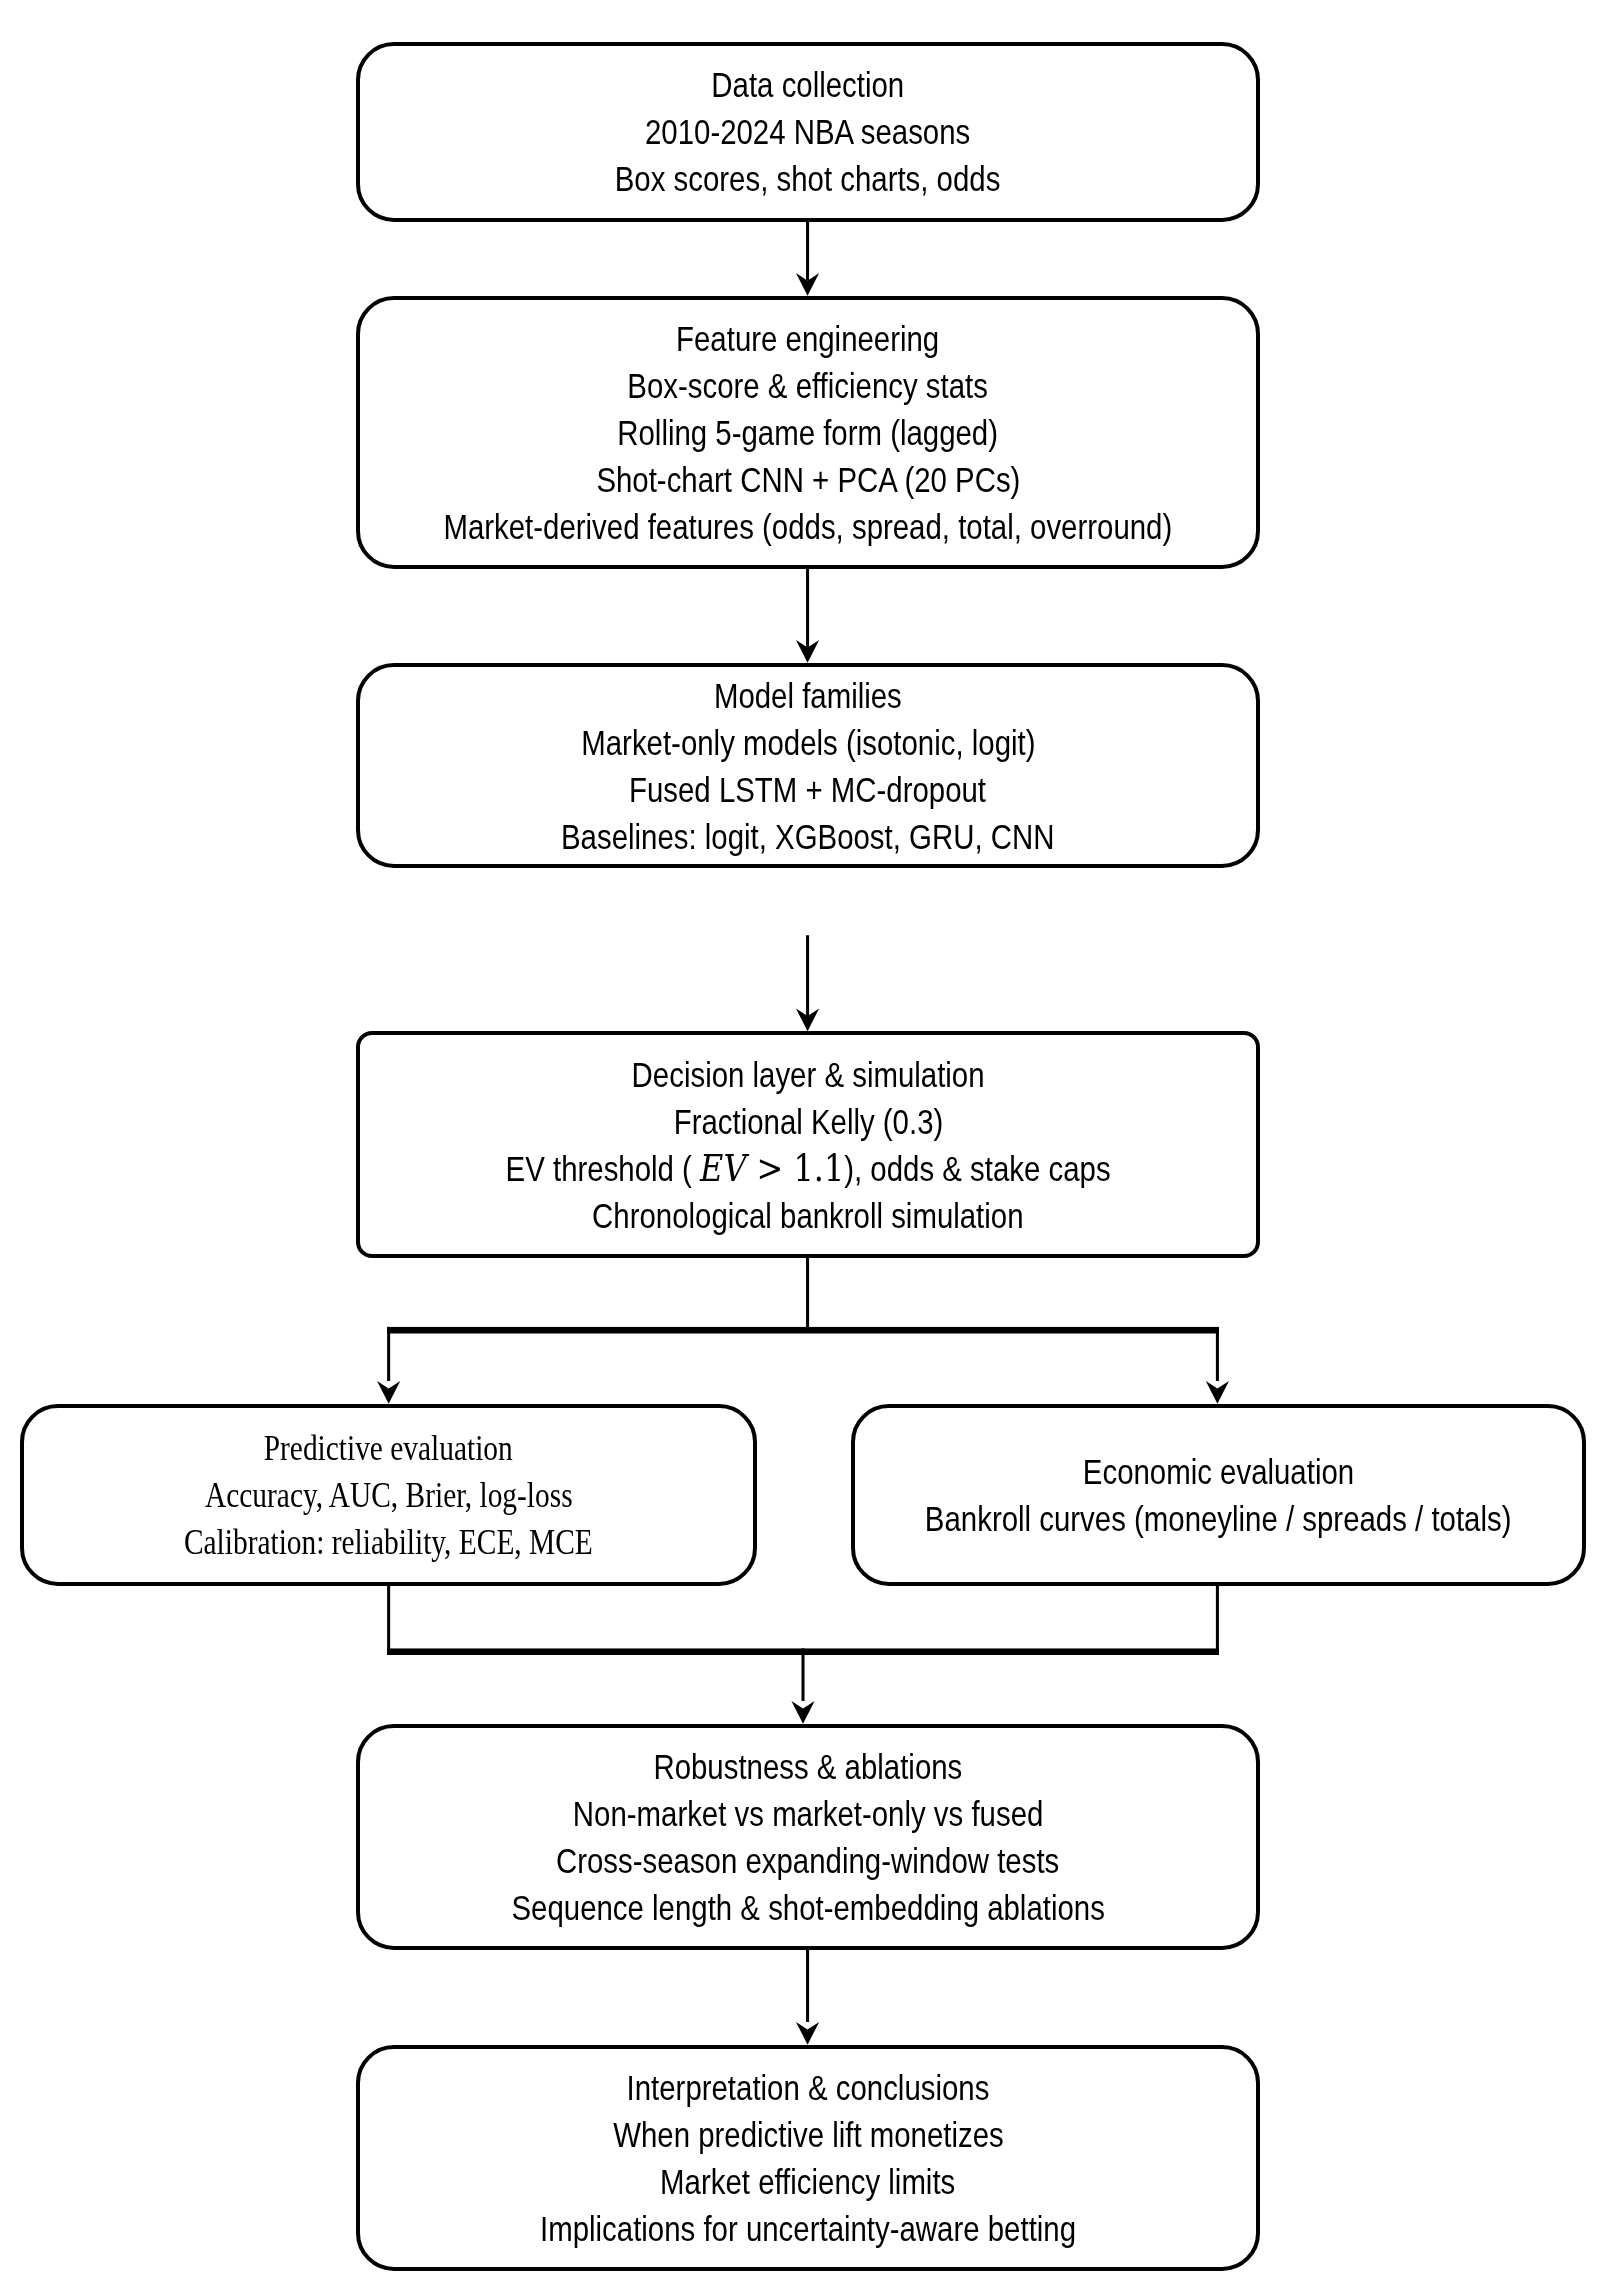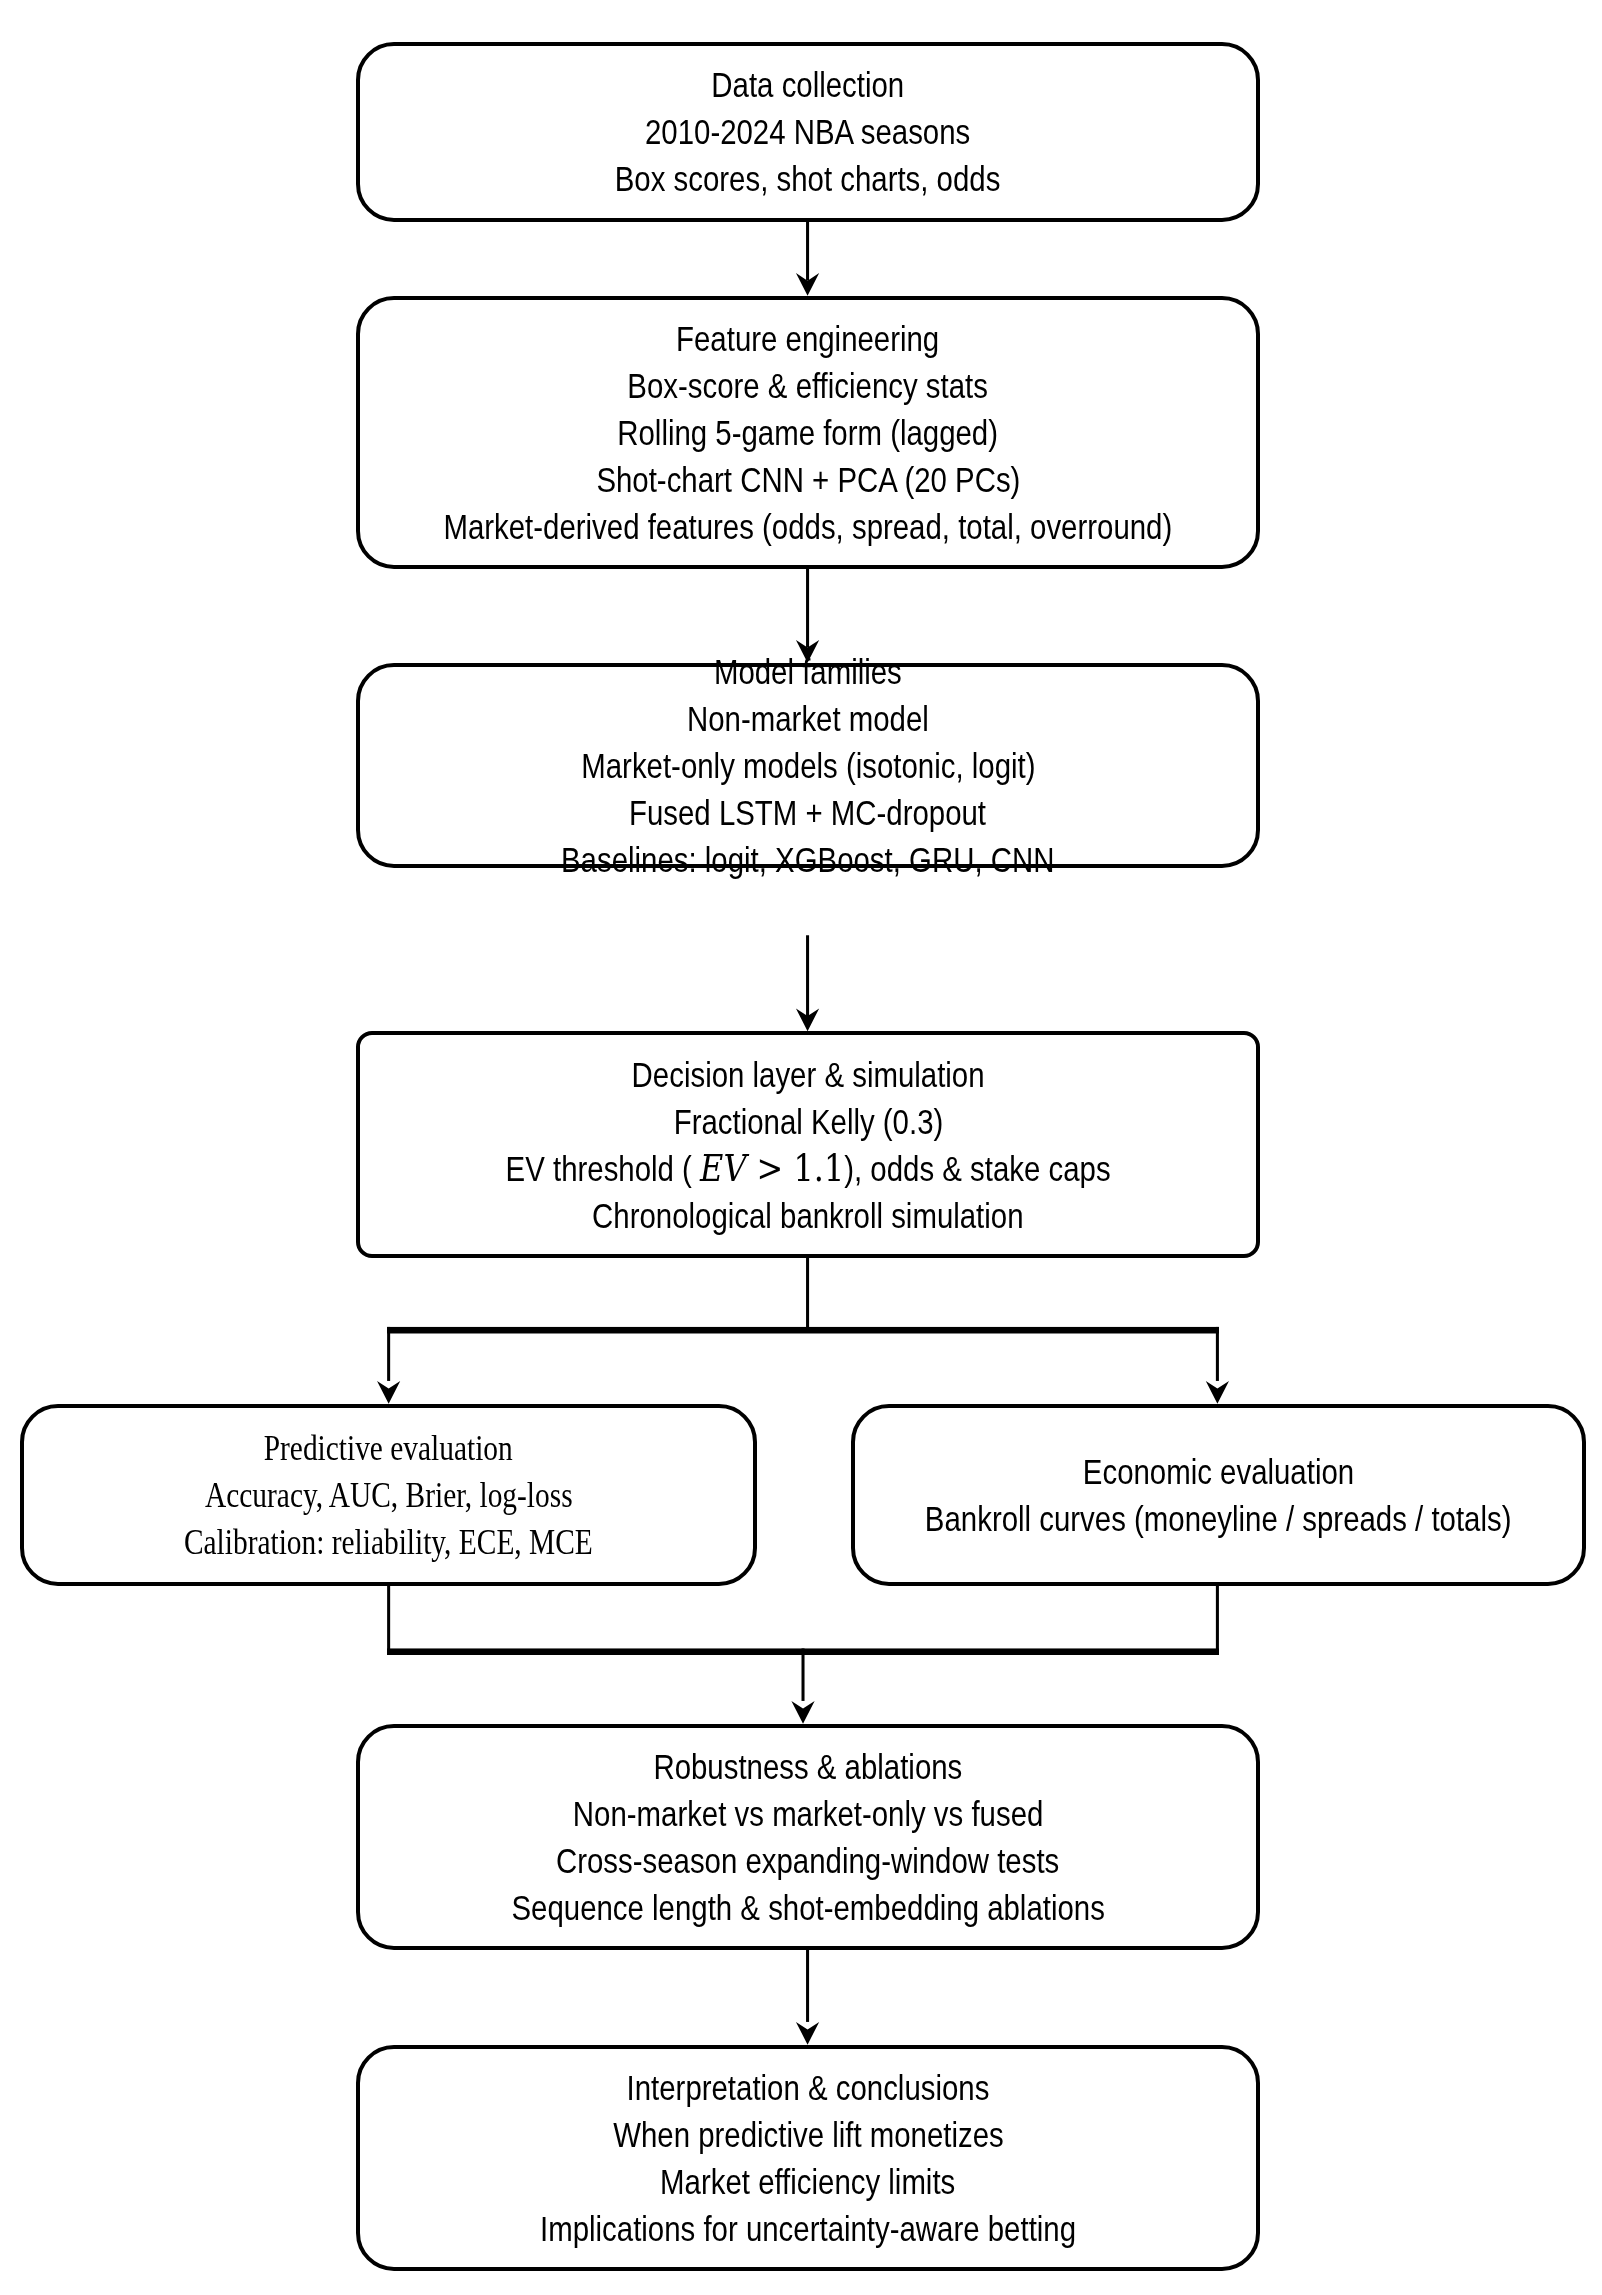--- a/index.html
+++ b/index.html
@@ -126,23 +126,20 @@
     <div class="line">
         <span class="linetext">Market-derived features (odds, spread, total, overround)</span>
       </div>
   </div>
 
   <div class="node" style="left:356px; top:663px; width:904px; height:205px;">
     <div class="line">
         <span class="linetext">Model families</span>
       </div>
     <div class="line">
-        <span class="linetext">Non-market model</span>
-      </div>
-    <div class="line">
         <span class="linetext">Market-only models (isotonic, logit)</span>
       </div>
     <div class="line">
         <span class="linetext">Fused LSTM + MC-dropout</span>
       </div>
     <div class="line">
         <span class="linetext">Baselines: logit, XGBoost, GRU, CNN</span>
       </div>
   </div>
 

